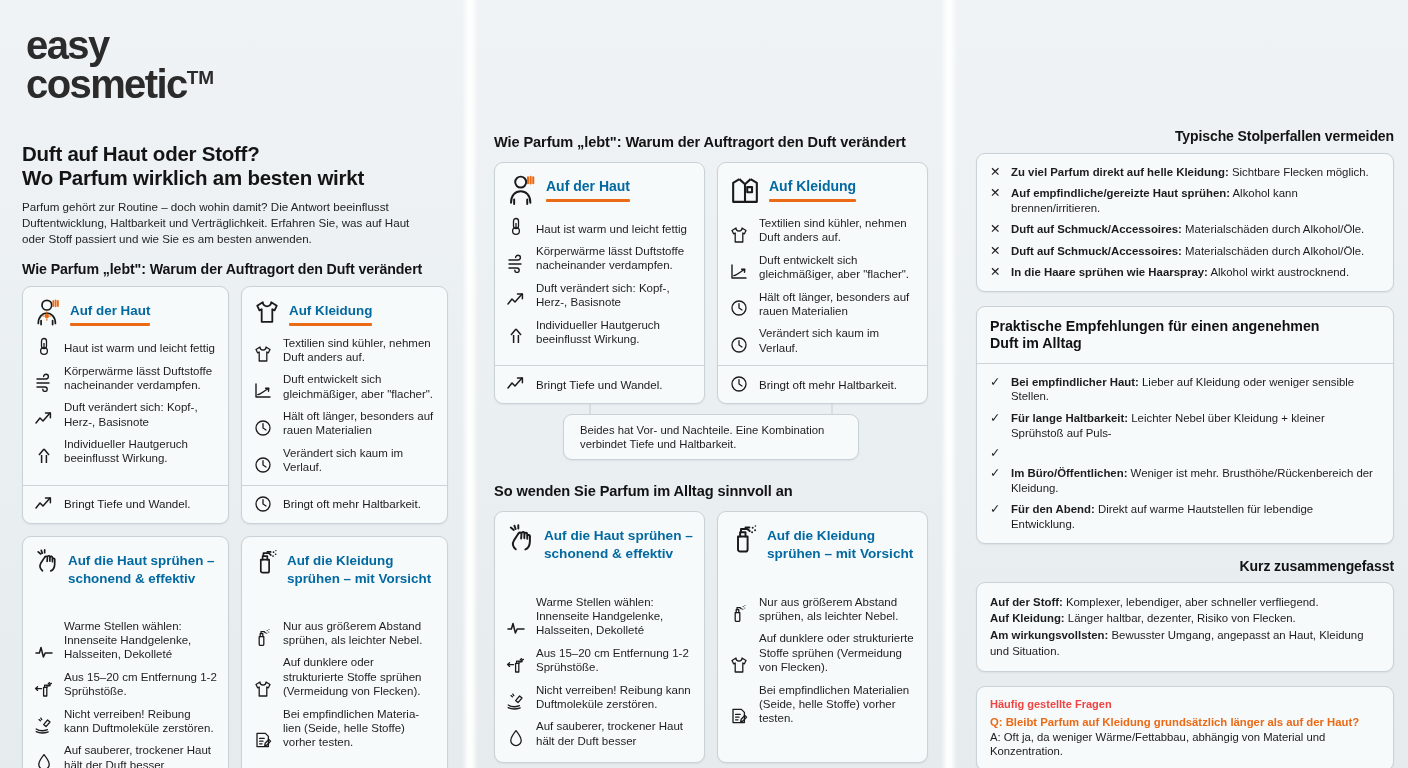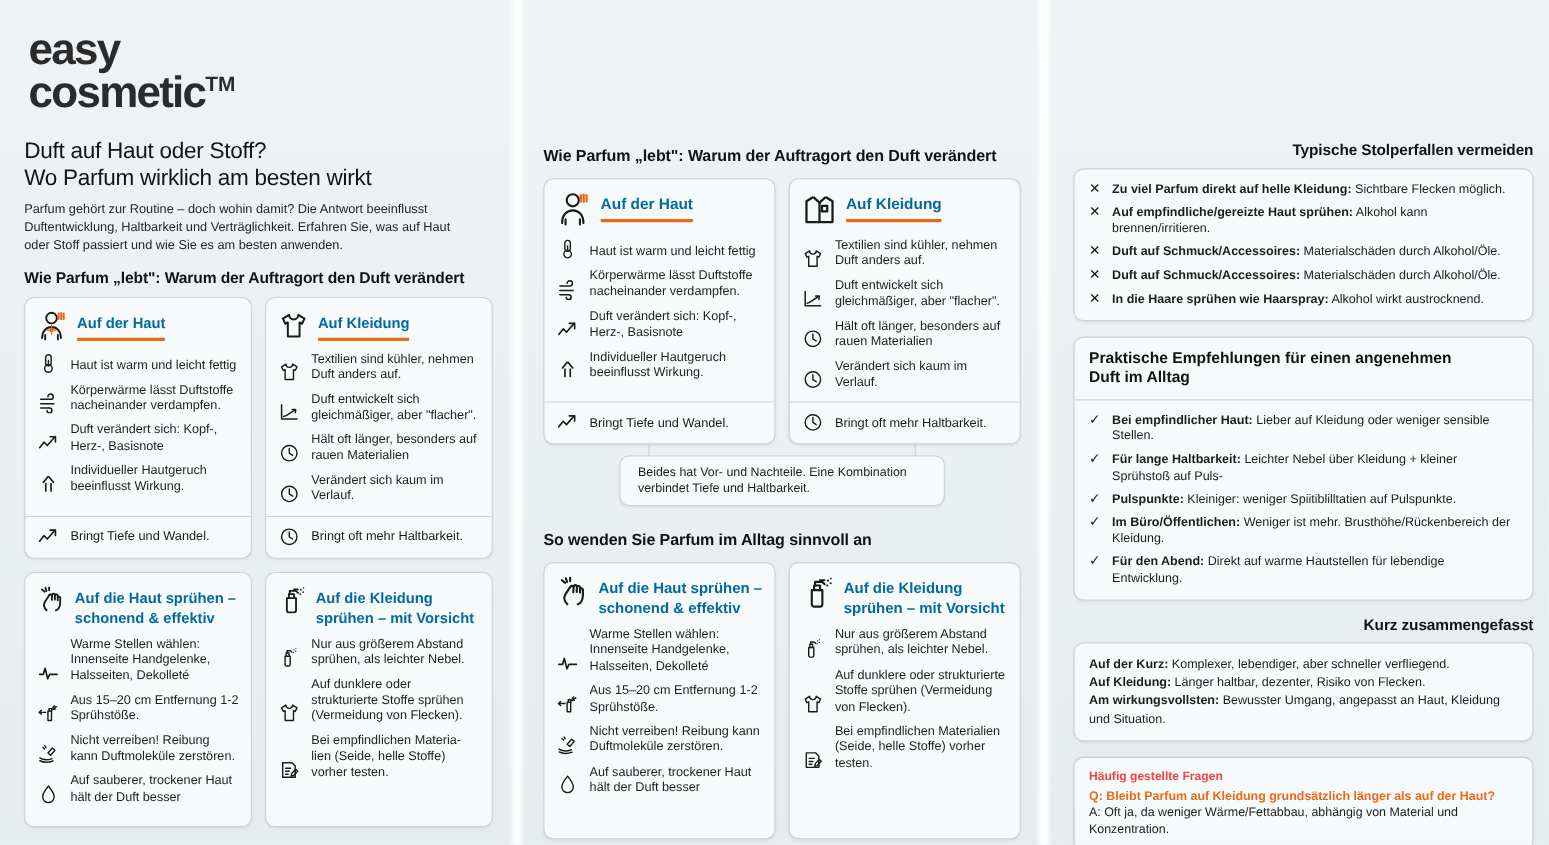--- a/index.html
+++ b/index.html
@@ -34,21 +34,21 @@
   .logo { margin: 12px 0 0 4px; }
   .logo-line {
     font-size: 40px; font-weight: 700; letter-spacing: -1.6px;
     line-height: 0.98; color: #2b2b2b;
   }
   .logo-line.l2 { position: relative; display: inline-block; }
   .tm { font-size: 19px; font-weight: 700; vertical-align: super; letter-spacing: 0; }
 
   
   h1.title {
-    margin-top: 22px; font-size: 20.5px; font-weight: 400;
+    margin-top: 38px; font-size: 20.5px; font-weight: 700;
     line-height: 1.16; letter-spacing: -0.25px; color: #141414;
   }
   .intro {
     margin-top: 9px; font-size: 11.6px; line-height: 1.37; color: #242424;
     max-width: 400px;
   }
   h2.sec {
     font-size: 14.2px; font-weight: 700; letter-spacing: -0.1px;
     color: #131313; margin: 14px 0 9px 0;
   }
@@ -86,21 +86,21 @@
 
   .card-foot {
     border-top: 1px solid #cdd5d9;
     padding: 8px 11px 9px 11px;
     display: flex; gap: 8px; align-items: center;
     font-size: 11.6px; color: #1a1a1a;
   }
 
   
   .card.spray .card-head .ttl-text { white-space: normal; line-height: 1.2; }
-  .card.spray { min-height: 232px; }
+  .card.spray { min-height: 232px; gap: 24px; }
   .col-2 .card.spray { min-height: 252px; }
 
   
   .bridge-wrap { position: relative; height: 48px; }
   .bridge-box {
     position: absolute; left: 50%; transform: translateX(-50%); top: 10px;
     background: #f7fafb; border: 1px solid #c9d2d6; border-radius: 9px;
     padding: 8px 16px; text-align: left;
     font-size: 11.3px; line-height: 1.24; color: #1d1d1d; width: 296px;
     box-shadow: 0 1px 2px rgba(40,50,60,0.07);
@@ -747,39 +747,38 @@
         <div class="lrow">
           <span class="mk">✓</span>
           <span><b>Bei empfindlicher Haut:</b><span> Lieber auf Kleidung oder weniger sensible Stellen.</span></span>
         </div>
         <div class="lrow">
           <span class="mk">✓</span>
           <span><b>Für lange Haltbarkeit:</b><span> Leichter Nebel über Kleidung + kleiner Sprühstoß auf Puls-</span></span>
         </div>
         <div class="lrow">
           <span class="mk">✓</span>
-          <span><b>Pulspunkte:</b><span> Kleiniger: weniger Spiitiblilltatien auf Pulspunkte.</span></span>
         </div>
         <div class="lrow">
           <span class="mk">✓</span>
           <span><b>Im Büro/Öffentlichen:</b><span> Weniger ist mehr. Brusthöhe/Rückenbereich der Kleidung.</span></span>
         </div>
         <div class="lrow">
           <span class="mk">✓</span>
           <span><b>Für den Abend:</b><span> Direkt auf warme Hautstellen für lebendige Entwicklung.</span></span>
         </div>
       </div>
     </div>
 
     <div class="gap14"></div>
 
     <h2 class="sec" style="margin:0 0 8px 0">Kurz zusammengefasst</h2>
 
     <div class="card plain-card">
-      <div class="sum-line"><b>Auf der Kurz:</b><span> Komplexer, lebendiger, aber schneller verfliegend.</span></div>
+      <div class="sum-line"><b>Auf der Stoff:</b><span> Komplexer, lebendiger, aber schneller verfliegend.</span></div>
       <div class="sum-line"><b>Auf Kleidung:</b><span> Länger haltbar, dezenter, Risiko von Flecken.</span></div>
       <div class="sum-line"><b>Am wirkungsvollsten:</b><span> Bewusster Umgang, angepasst an Haut, Kleidung und Situation.</span></div>
     </div>
 
     <div class="gap14"></div>
 
     <div class="card plain-card">
       <div class="faq-title">Häufig gestellte Fragen</div>
       <div class="faq-q">Q: Bleibt Parfum auf Kleidung grundsätzlich länger als auf der Haut?</div>
       <div class="faq-a">A: Oft ja, da weniger Wärme/Fettabbau, abhängig von Material und Konzentration.</div>

